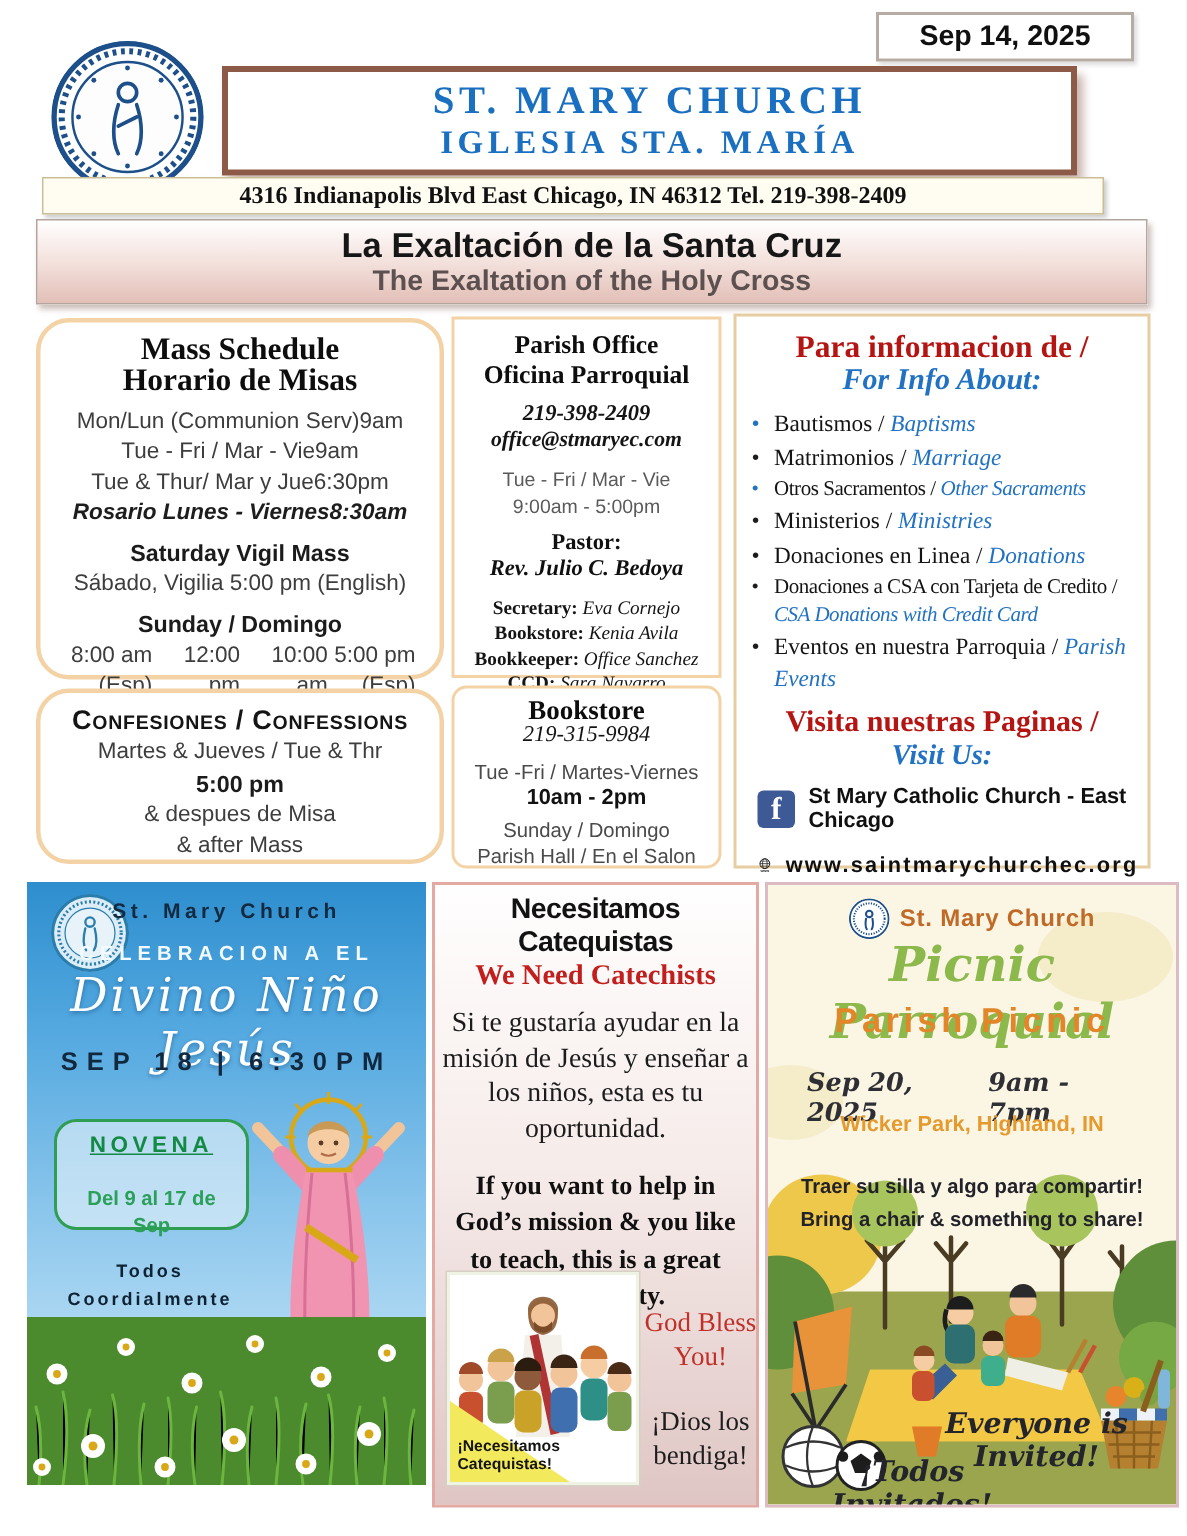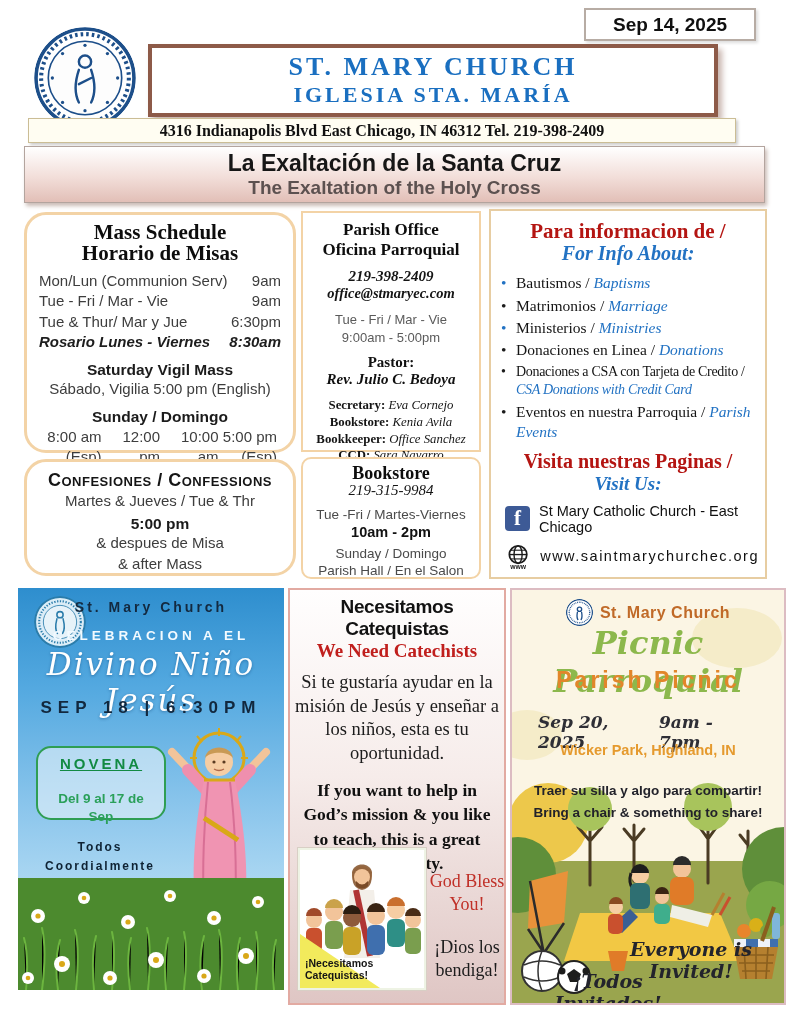--- a/index.html
+++ b/index.html
@@ -21,21 +21,21 @@
   .banner { left:24px; top:146px; width:741px; height:57px; background:linear-gradient(180deg,#ffffff 0%, #f2ded9 55%, #e2bfb7 100%);
     border:1px solid #b3a49e; box-shadow:2px 3px 4px #cbbcb6; text-align:center; padding-top:3px; }
   .banner-es { font-size:23px; font-weight:bold; color:#161616; }
   .banner-en { font-size:19px; font-weight:bold; color:#5c5150; }
 
   
   .box { position:absolute; background:#fff; border:3px solid #f3d3a6; }
   .mass-box { left:24px; top:212px; width:272px; height:241px; border-radius:22px; padding:7px 12px; }
   .mass-title { font-family:"Liberation Serif", serif; font-weight:bold; font-size:21px; line-height:1.02; color:#0d0d0d; text-align:center; }
   .m-rows { margin-top:6px; }
-  .m-row { display:flex; justify-content:space-between; font-size:15px; color:#3d3d3d; line-height:1.36; }
+  .m-row { display:flex; justify-content:center; font-size:15px; color:#3d3d3d; line-height:1.36; }
   .m-row.rosario { font-weight:bold; font-style:italic; color:#1d1d1d; }
   .sec-title { font-weight:bold; font-size:15.5px; color:#1b1b1b; text-align:center; margin-top:9px; }
   .sec-line { font-size:15px; color:#3d3d3d; text-align:center; line-height:1.3; }
   .sun-grid { display:grid; grid-template-columns:1fr 1fr 1fr 1fr; padding:0 4px; margin-top:1px; }
   .sun-grid span { font-size:15px; color:#3d3d3d; text-align:right; line-height:1.35; }
 
   .conf-box { left:24px; top:459px; width:272px; height:117px; border-radius:22px; text-align:center; padding-top:8px; }
   .conf-title { font-variant:small-caps; font-weight:bold; font-size:18px; color:#151515; letter-spacing:0.5px; }
   .conf-line { font-size:15px; color:#3d3d3d; line-height:1.35; }
   .conf-time { font-weight:bold; font-size:15.5px; color:#1b1b1b; margin-top:4px; }
@@ -67,21 +67,21 @@
   .info-list li { position:relative; padding-left:19px; font-family:"Liberation Serif", serif; font-size:15.5px; color:#141414; line-height:1.32; margin-bottom:2px; }
   .info-list li::before { content:"•"; position:absolute; left:4px; color:#1c1c1c; }
   .info-list li:nth-child(1)::before, .info-list li:nth-child(3)::before { color:#2272c3; }
   .info-list li.tight { font-size:14px; letter-spacing:-0.3px; }
   .info-list .en { color:#2272c3; font-style:italic; }
   .visit-es { font-family:"Liberation Serif", serif; font-weight:bold; font-size:20px; color:#b41512; text-align:center; margin-top:7px; }
   .visit-en { font-family:"Liberation Serif", serif; font-weight:bold; font-style:italic; font-size:19px; color:#2272c3; text-align:center; }
   .social-row { display:flex; align-items:center; gap:9px; margin:8px 0 0 8px; }
   .fb-icon { width:25px; height:25px; background:#3d5a96; border-radius:4px; color:#fff; font-family:"Liberation Serif", serif;
     font-weight:bold; font-size:21px; text-align:center; line-height:24px; flex:0 0 auto; }
-  .social-label { font-weight:normal; font-size:14.5px; color:#101010; }
+  .social-label { font-weight:bold; font-size:14.5px; color:#101010; }
   .web-label { letter-spacing:1.5px; }
 
   
   .poster-nino { left:18px; top:588px; width:266px; height:402px; overflow:hidden;
     background:linear-gradient(180deg,#2e8ece 0%, #54a9e0 25%, #8cc6ec 55%, #bfe2f6 85%, #d9eefb 100%); }
   .np-church { left:0; top:11px; width:100%; text-align:center; color:#13293f; font-weight:bold; font-size:14px; letter-spacing:3px; }
   .seal-nino { left:16px; top:8px; width:52px; height:52px; opacity:0.92; }
   .np-line1 { left:0; top:40px; width:100%; text-align:center; color:#f2faff; font-weight:bold; font-size:13.5px; letter-spacing:4px; }
   .np-title { left:0; top:58px; width:100%; text-align:center; color:#ffffff; font-size:31px; font-style:italic; letter-spacing:2px;
     font-family:"DejaVu Serif", serif; text-shadow:0 1px 3px rgba(10,60,110,.45); }
@@ -229,20 +229,21 @@
     <div class="bs-line bs-sun">Sunday / Domingo</div>
     <div class="bs-line">Parish Hall /  En el Salon</div>
   </div>
 
   <div class="box info-box">
     <div class="info-title-es">Para informacion de /</div>
     <div class="info-title-en">For Info About:</div>
     <ul class="info-list">
       <li><span>Bautismos / </span><span class="en">Baptisms</span></li>
       <li><span>Matrimonios / </span><span class="en">Marriage</span></li>
+      <li class="tight"><span>Otros Sacramentos / </span><span class="en">Other Sacraments</span></li>
       <li><span>Ministerios / </span><span class="en">Ministries</span></li>
       <li><span>Donaciones en Linea / </span><span class="en">Donations</span></li>
       <li class="tight"><span>Donaciones a CSA con Tarjeta de Credito / </span><span class="en">CSA Donations with Credit Card</span></li>
       <li><span>Eventos en nuestra Parroquia / </span><span class="en">Parish Events</span></li>
     </ul>
     <div class="visit-es">Visita nuestras Paginas /</div>
     <div class="visit-en">Visit Us:</div>
     <div class="social-row">
       <div class="fb-icon">f</div>
       <div class="social-label">St Mary Catholic Church - East Chicago</div>

